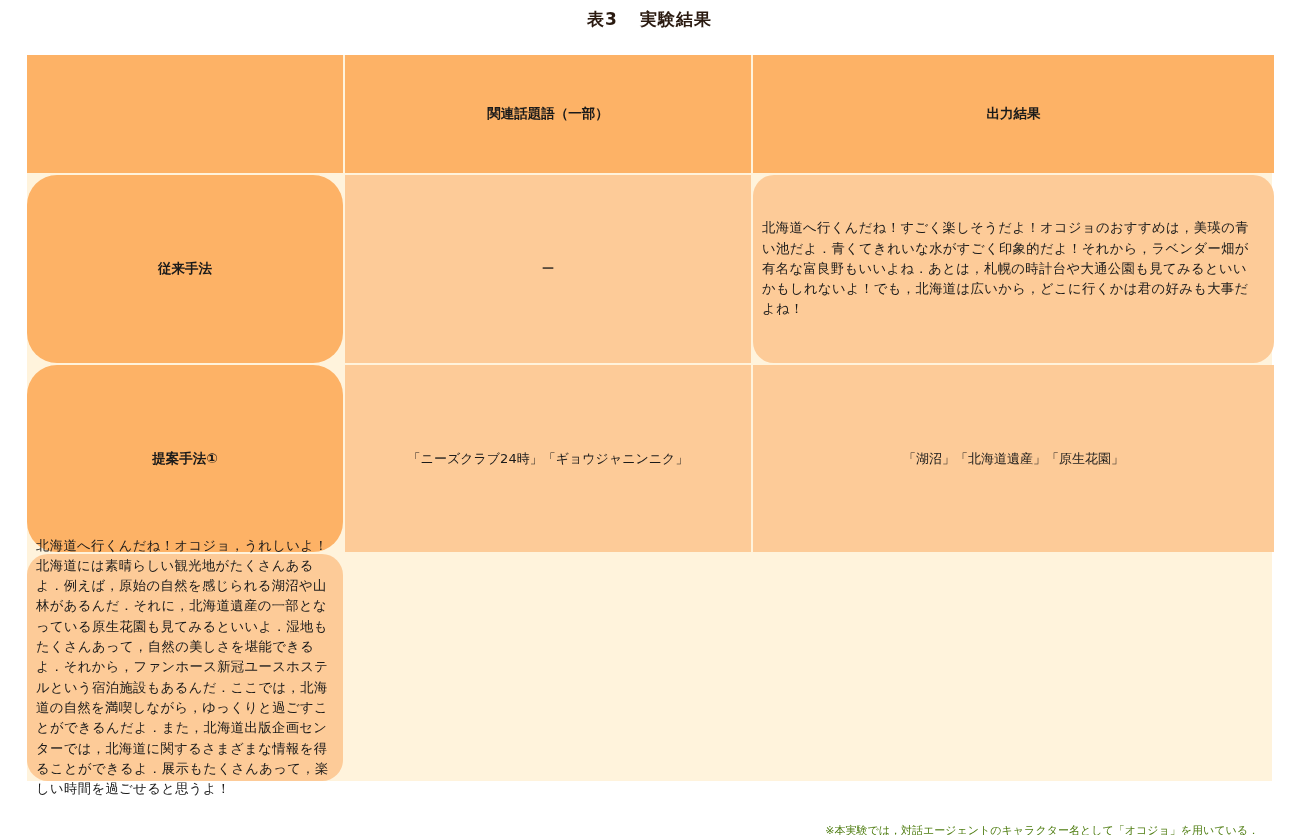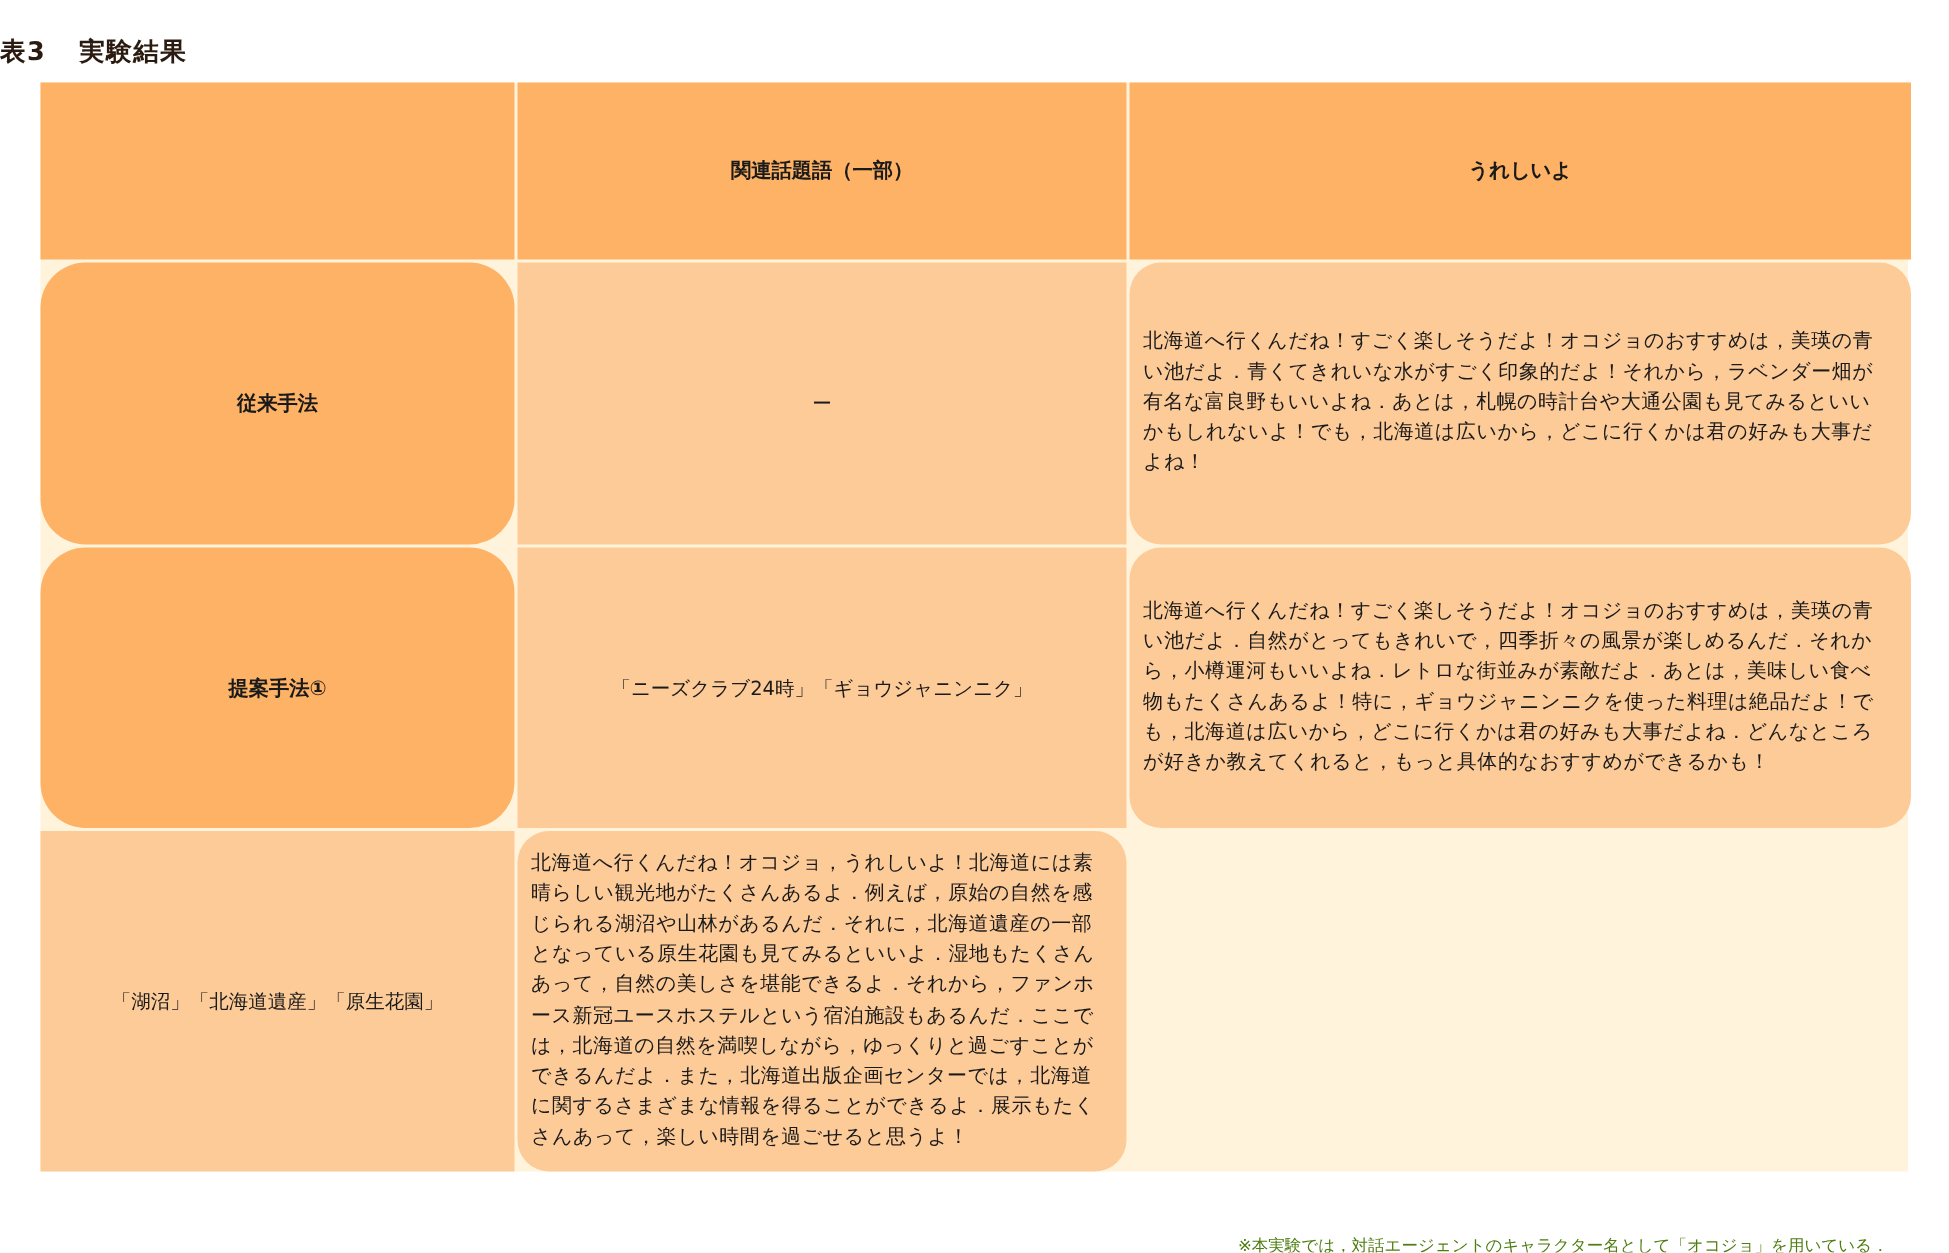--- a/index.html
+++ b/index.html
@@ -11,23 +11,23 @@
       width: 1299px;
       height: 835px;
       position: relative;
       overflow: hidden;
       font-family: "DejaVu Sans", "Liberation Sans", sans-serif;
       color: #1a1a1a;
     }
     .title {
       position: absolute;
       left: 0;
-      top: 23px;
+      top: 8px;
       width: 1299px;
-      text-align: left;
+      text-align: center;
       font-size: 17px;
       font-weight: bold;
       letter-spacing: 1px;
       color: #2a1a10;
     }
     .title .gap { display: inline-block; width: 22px; }
     .table {
       position: absolute;
       left: 27px;
       top: 55px;
@@ -75,33 +75,30 @@
 <body>
 
 <div class="title">
   <span>表3</span><span class="gap"></span><span>実験結果</span>
 </div>
 
 <div class="table">
 
   <div class="cell dark header"></div>
   <div class="cell dark header">関連話題語（一部）</div>
-  <div class="cell dark header">うれしいよ</div>
+  <div class="cell dark header">出力結果</div>
 
   <div class="cell dark rowlabel">従来手法</div>
   <div class="cell light keywords">ー</div>
   <div class="cell light output">
       <span>北海道へ行くんだね！すごく楽しそうだよ！オコジョのおすすめは，美瑛の青い池だよ．青くてきれいな水がすごく印象的だよ！それから，ラベンダー畑が有名な富良野もいいよね．あとは，札幌の時計台や大通公園も見てみるといいかもしれないよ！でも，北海道は広いから，どこに行くかは君の好みも大事だよね！</span>
     </div>
 
   <div class="cell dark rowlabel">提案手法①</div>
   <div class="cell light keywords">「ニーズクラブ24時」「ギョウジャニンニク」</div>
-  <div class="cell light output">
-      <span>北海道へ行くんだね！すごく楽しそうだよ！オコジョのおすすめは，美瑛の青い池だよ．自然がとってもきれいで，四季折々の風景が楽しめるんだ．それから，小樽運河もいいよね．レトロな街並みが素敵だよ．あとは，美味しい食べ物もたくさんあるよ！特に，ギョウジャニンニクを使った料理は絶品だよ！でも，北海道は広いから，どこに行くかは君の好みも大事だよね．どんなところが好きか教えてくれると，もっと具体的なおすすめができるかも！</span>
-    </div>
 
   <div class="cell light keywords">「湖沼」「北海道遺産」「原生花園」</div>
   <div class="cell light output">
       <span>北海道へ行くんだね！オコジョ，うれしいよ！北海道には素晴らしい観光地がたくさんあるよ．例えば，原始の自然を感じられる湖沼や山林があるんだ．それに，北海道遺産の一部となっている原生花園も見てみるといいよ．湿地もたくさんあって，自然の美しさを堪能できるよ．それから，ファンホース新冠ユースホステルという宿泊施設もあるんだ．ここでは，北海道の自然を満喫しながら，ゆっくりと過ごすことができるんだよ．また，北海道出版企画センターでは，北海道に関するさまざまな情報を得ることができるよ．展示もたくさんあって，楽しい時間を過ごせると思うよ！</span>
     </div>
 </div>
 
 <div class="footnote">※本実験では，対話エージェントのキャラクター名として「オコジョ」を用いている．</div>
 
 </body></html>

